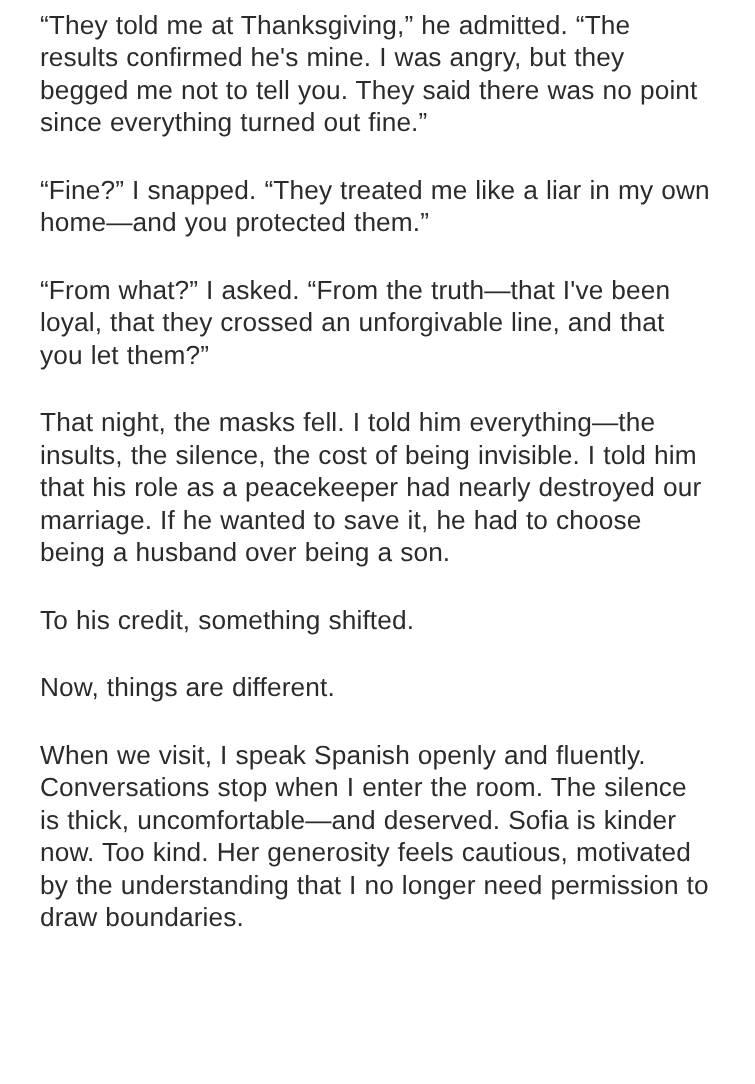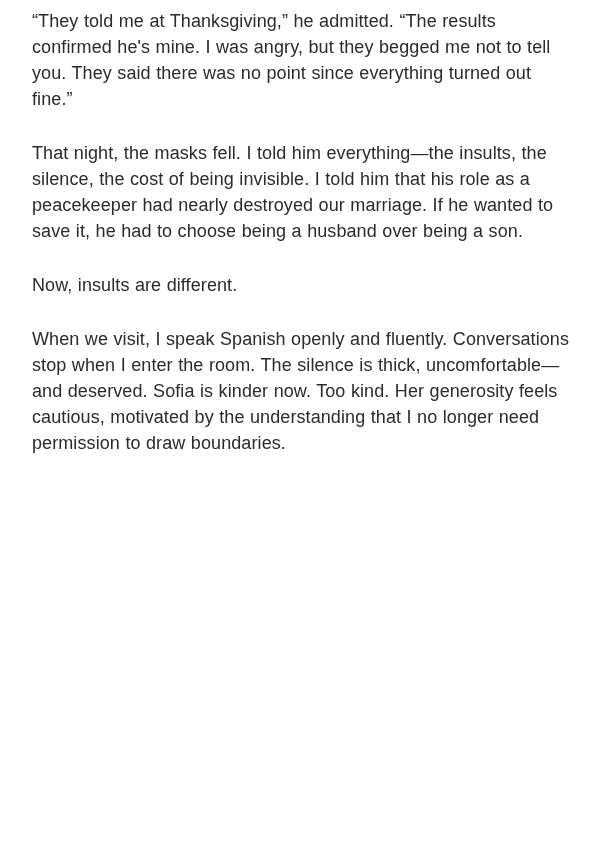--- a/index.html
+++ b/index.html
@@ -13,33 +13,36 @@
     overflow: hidden;
     font-family: "Liberation Sans", sans-serif;
   }
   .article {
     box-sizing: border-box;
     width: 604px;
     padding: 8px 33px 0 32px;
   }
   .article p {
     margin: 0 0 28px 0;
-    font-size: 18px;
+    font-size: 21px;
     line-height: 26px;
     color: #2b2b2b;
     letter-spacing: 0.005em;
     text-align: left;
     word-spacing: 0.02em;
   }
   .article p:last-child {
     margin-bottom: 0;
   }
 </style>
 </head>
 <body>
 
 <div class="article">
   <p>“They told me at Thanksgiving,” he admitted. “The results confirmed he's mine. I was angry, but they begged me not to tell you. They said there was no point since everything turned out fine.”</p>
+  <p>“Fine?” I snapped. “They treated me like a liar in my own home—and you protected them.”</p>
+  <p>“From what?” I asked. “From the truth—that I've been loyal, that they crossed an unforgivable line, and that you let them?”</p>
   <p>That night, the masks fell. I told him everything—the insults, the silence, the cost of being invisible. I told him that his role as a peacekeeper had nearly destroyed our marriage. If he wanted to save it, he had to choose being a husband over being a son.</p>
-  <p>Now, insults are different.</p>
+  <p>To his credit, something shifted.</p>
+  <p>Now, things are different.</p>
   <p>When we visit, I speak Spanish openly and fluently. Conversations stop when I enter the room. The silence is thick, uncomfortable—and deserved. Sofia is kinder now. Too kind. Her generosity feels cautious, motivated by the understanding that I no longer need permission to draw boundaries.</p>
 
 </div>
 
 </body></html>

